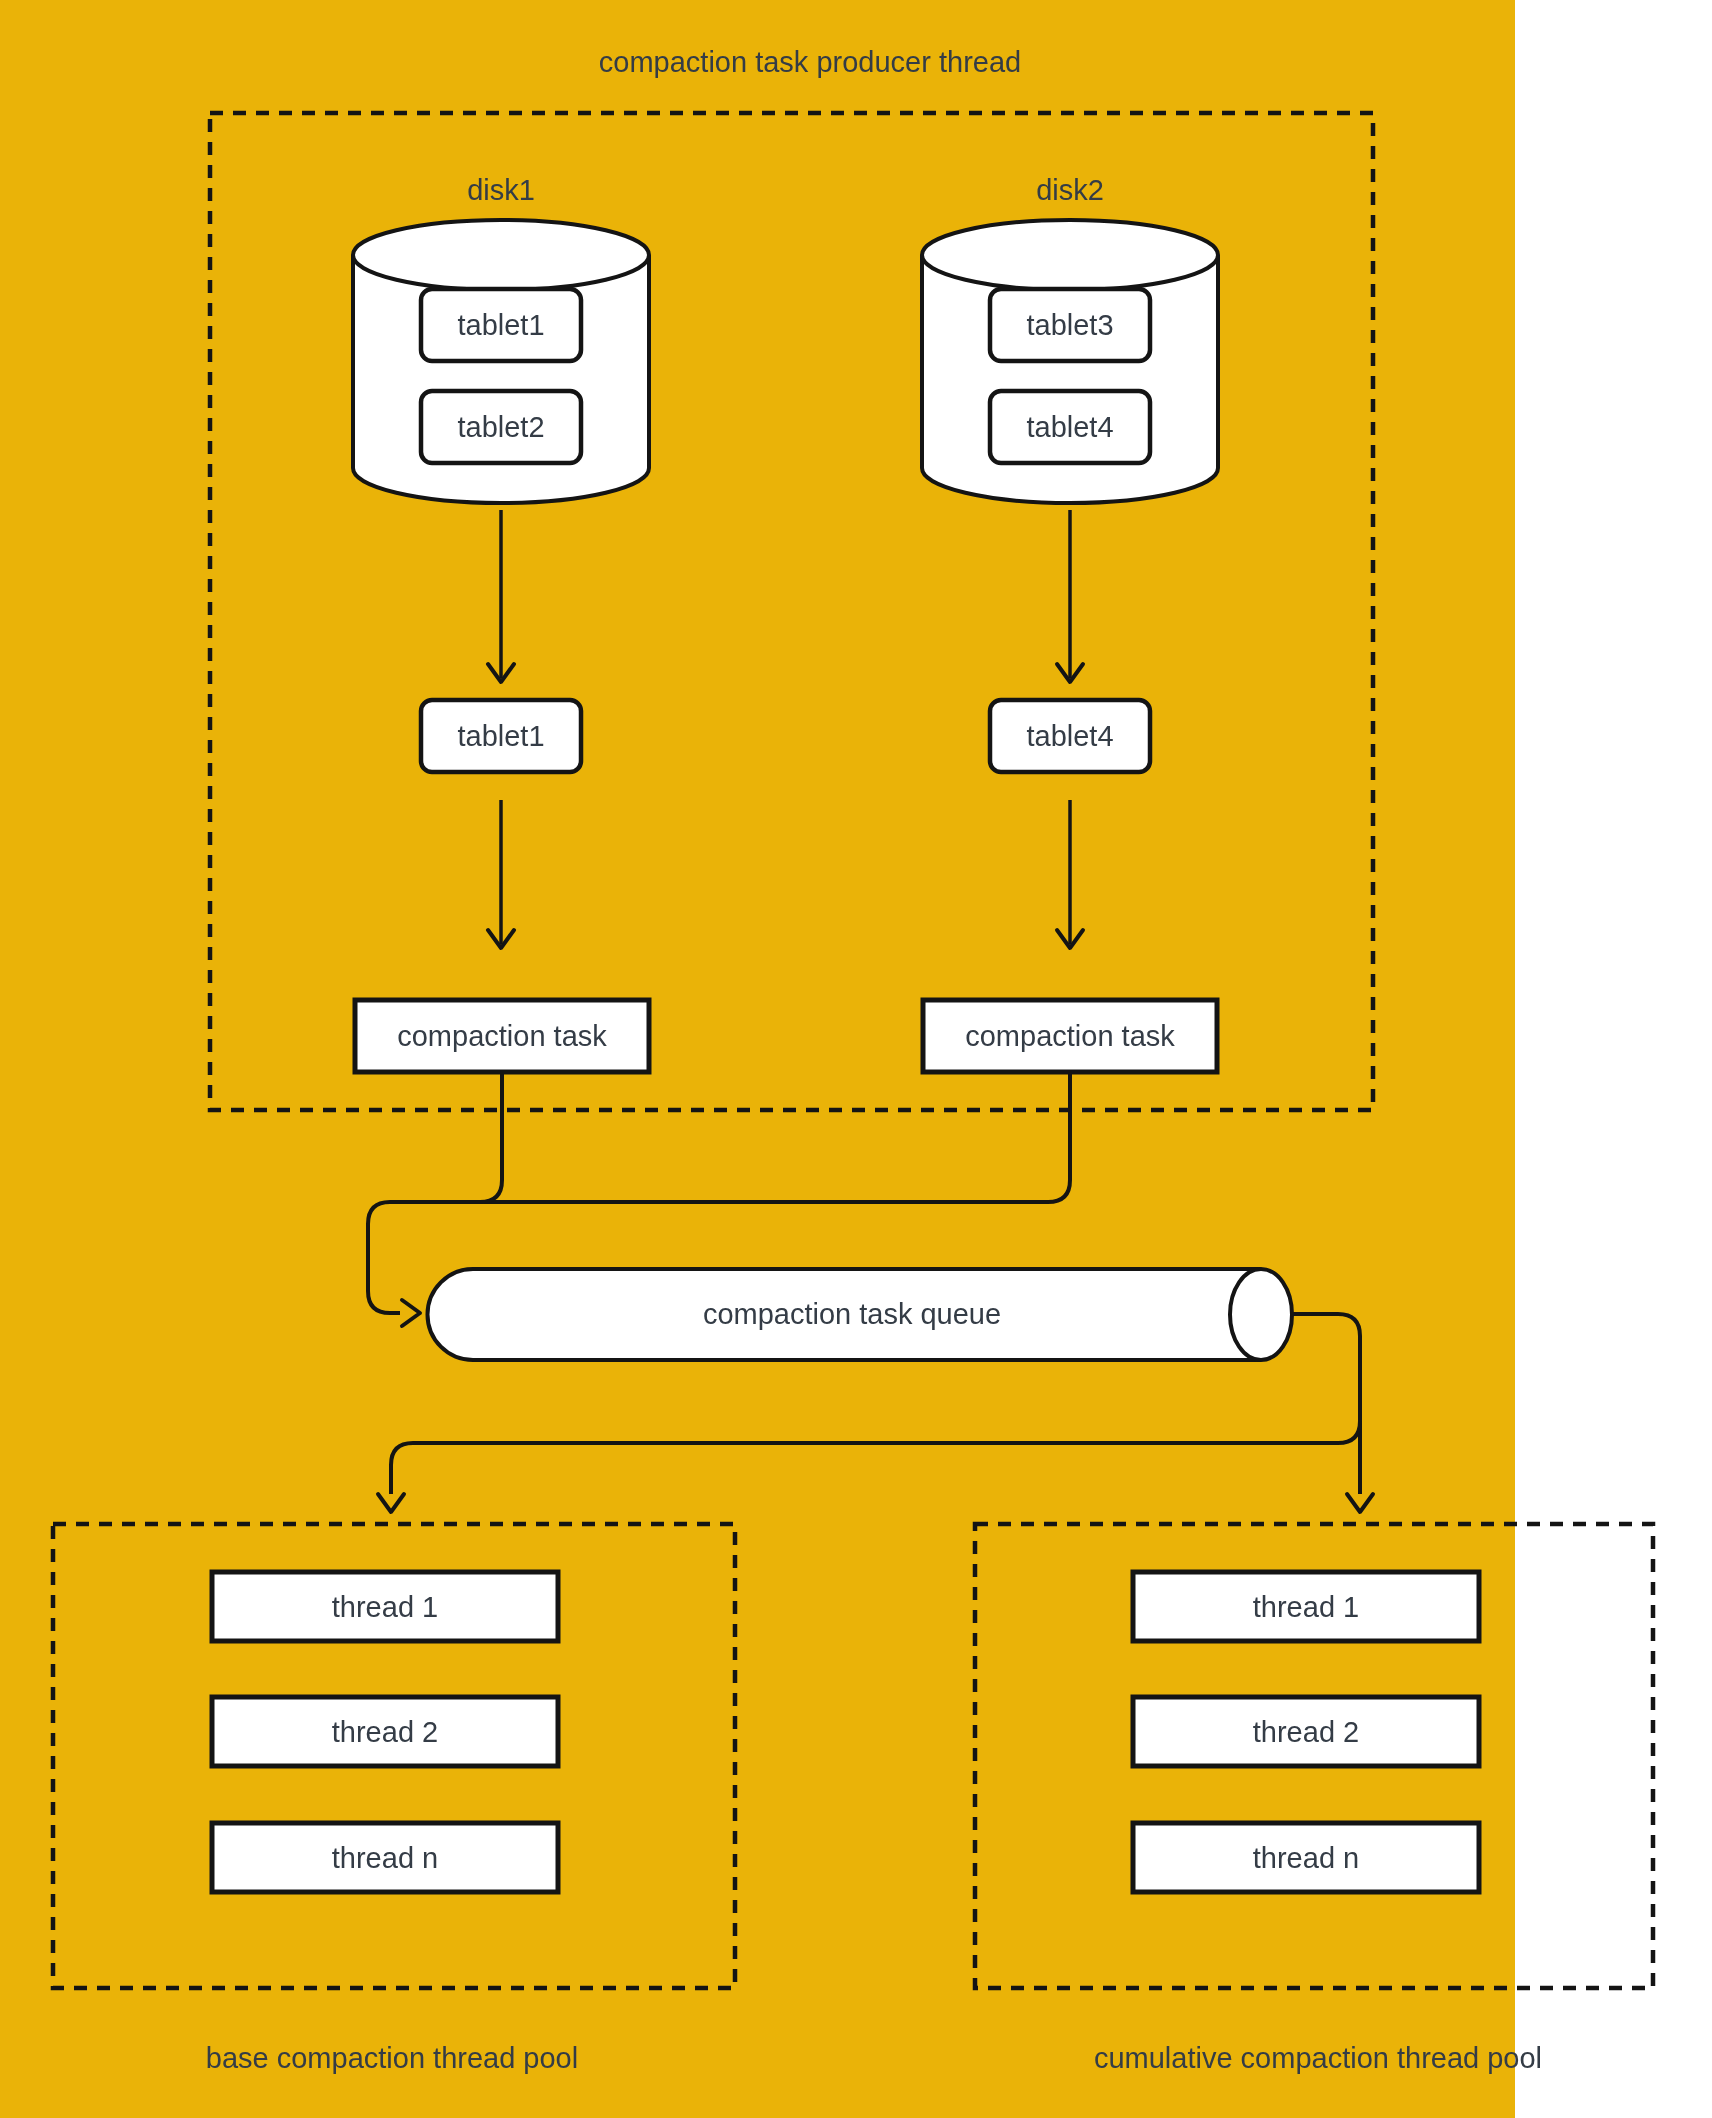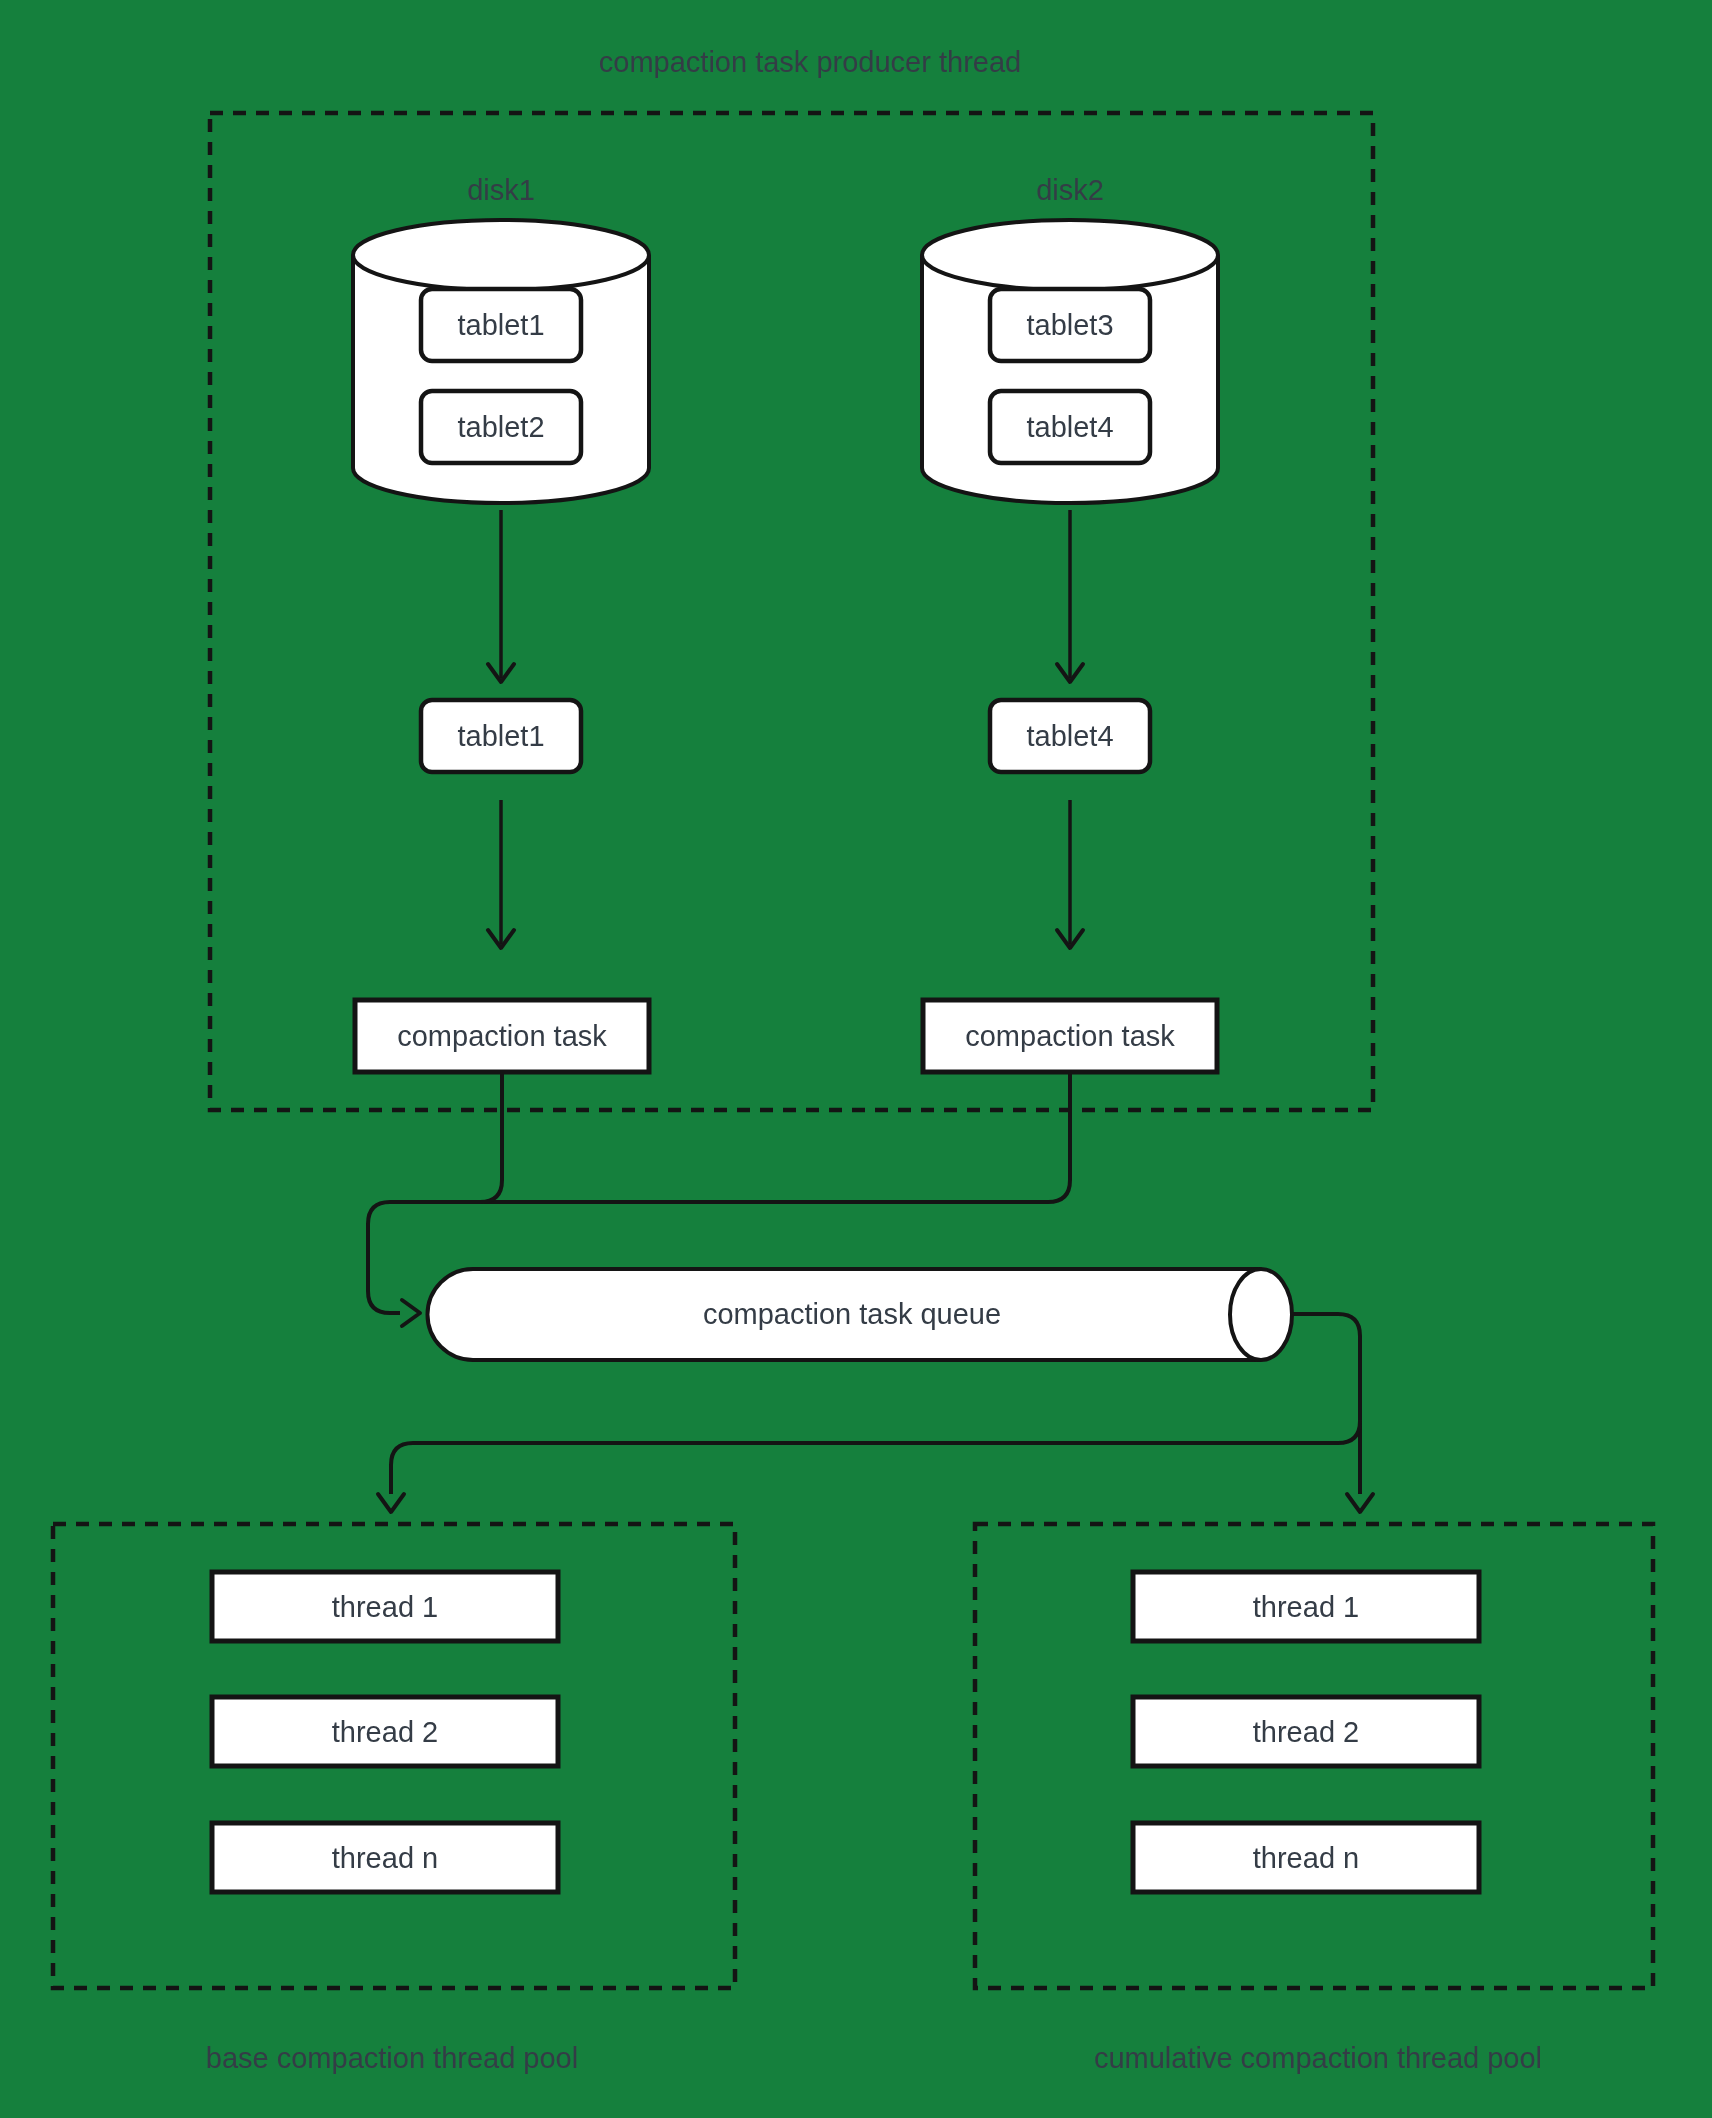--- a/index.html
+++ b/index.html
@@ -2,23 +2,23 @@
 <html><head>
 <meta charset="utf-8">
 <style>
   html, body {
     margin: 0;
     padding: 0;
     background: #ffffff;
   }
   .canvas {
     position: relative;
-    width: 1712px;
+    width: 1515px;
     height: 2118px;
-    background: #15803d;
+    background: #eab308;
     font-family: "Liberation Sans", sans-serif;
     text-align: right;
   }
   svg { display: block; }
 
   
   .lbl {
     font-family: "Liberation Sans", sans-serif;
     font-size: 29px;
     fill: #343c46;

